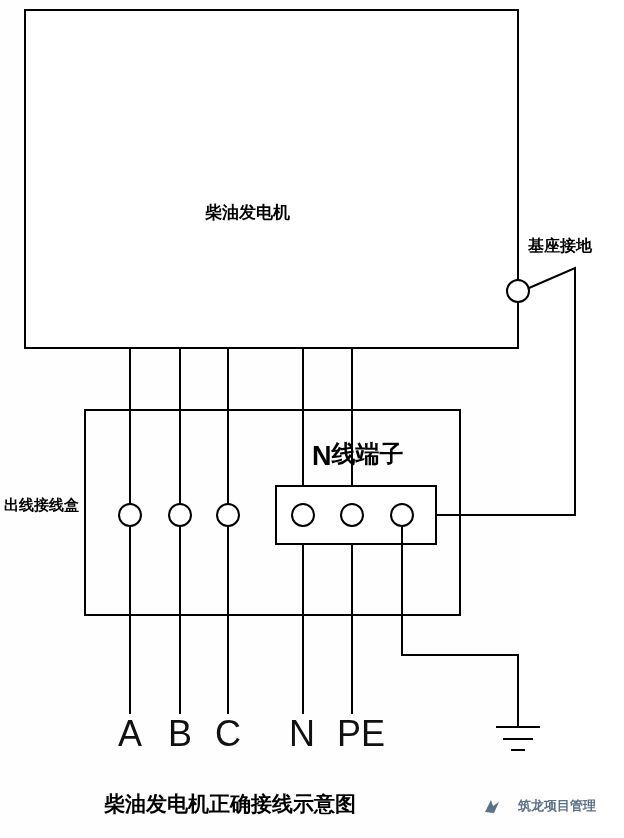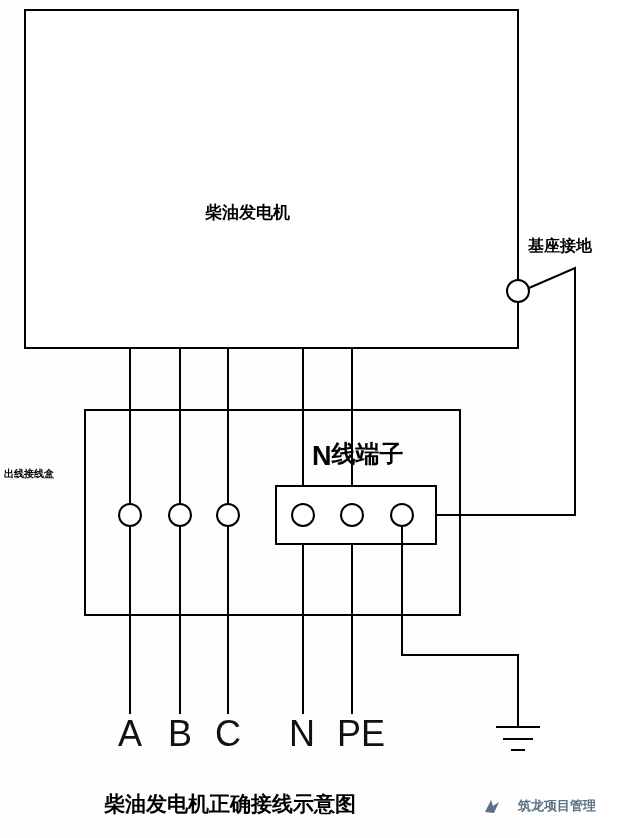--- a/index.html
+++ b/index.html
@@ -22,21 +22,21 @@
   }
   .label {
     position: absolute;
     color: #000000;
     white-space: nowrap;
     line-height: 1.2;
   }
   .cn { font-weight: bold; }
   .generator-label { left: 205px; top: 203px; font-size: 17px; }
   .ground-label    { left: 528px; top: 236px; font-size: 16px; }
-  .junctionbox-label { left: 4px; top: 468px; font-size: 10px; }
+  .junctionbox-label { left: 4px; top: 496px; font-size: 15px; }
   .nterminal-label { left: 312px; top: 440px; }
   .nterminal-label .big-n { font-size: 27px; font-weight: bold; vertical-align: baseline; }
   .nterminal-label .rest  { font-size: 24px; font-weight: bold; vertical-align: 3px; }
   .phase-label {
     top: 712px;
     width: 80px;
     text-align: center;
     font-size: 36px;
     font-weight: 400;
     color: #111111;

